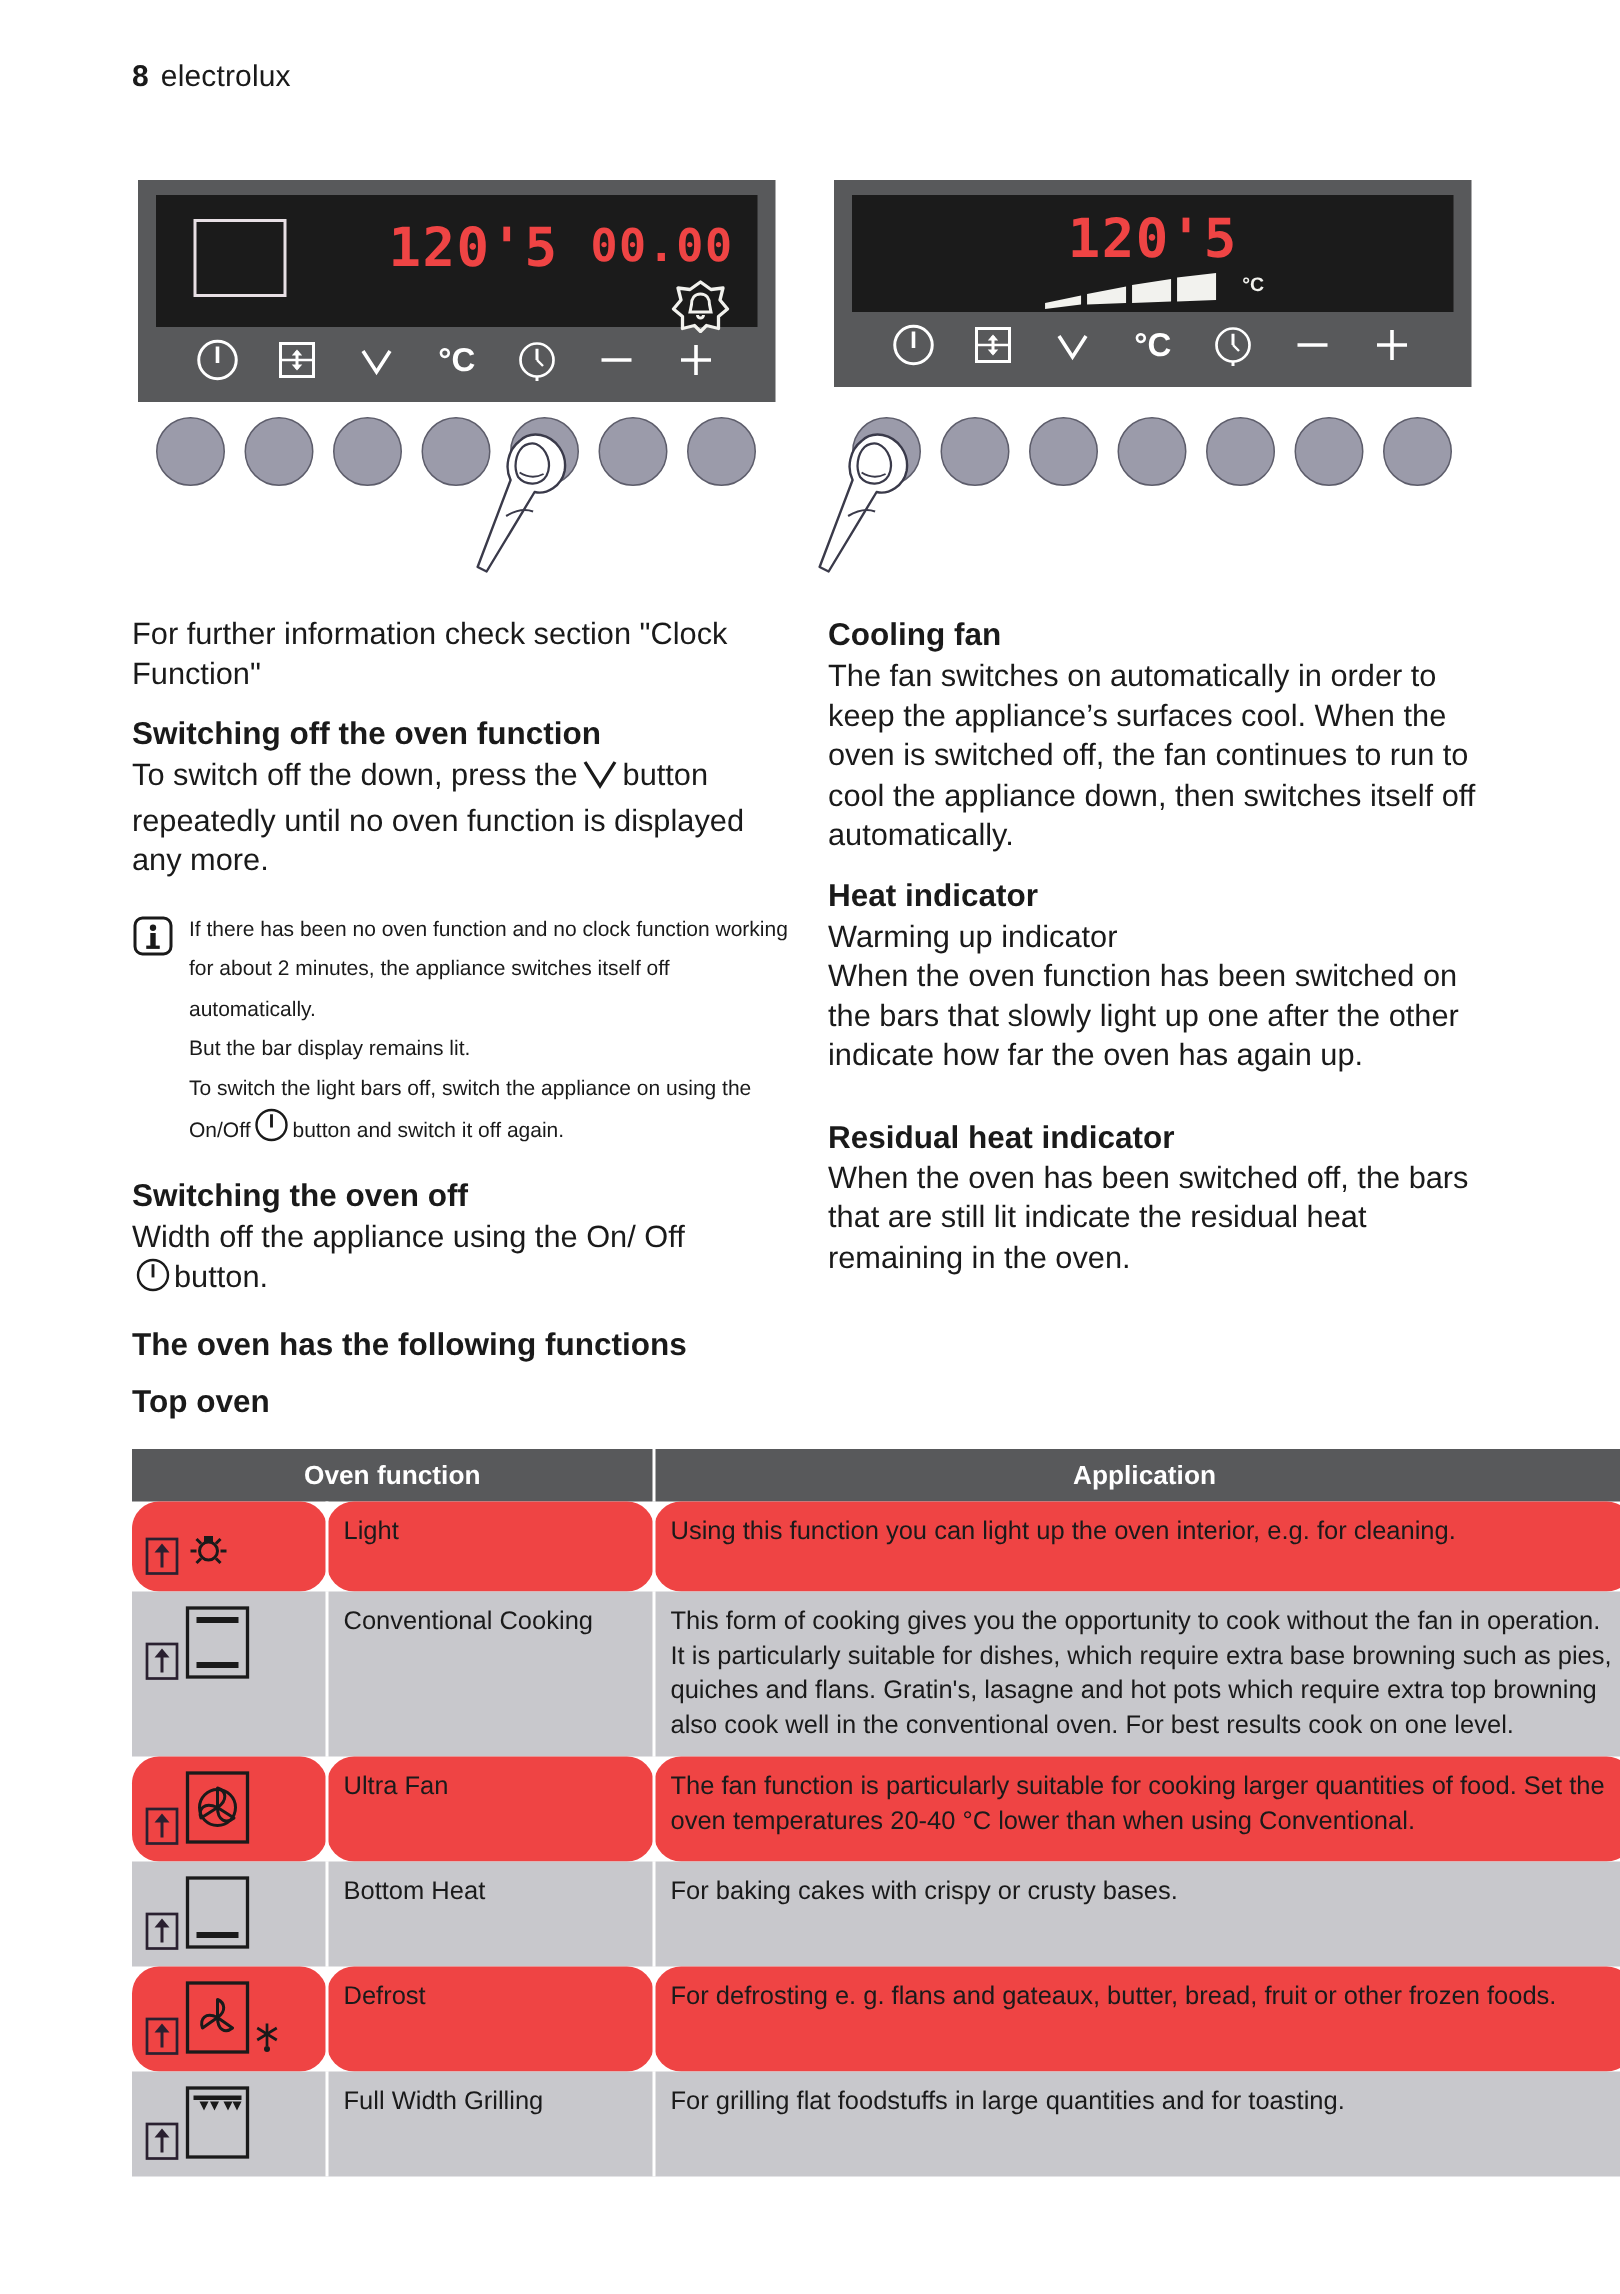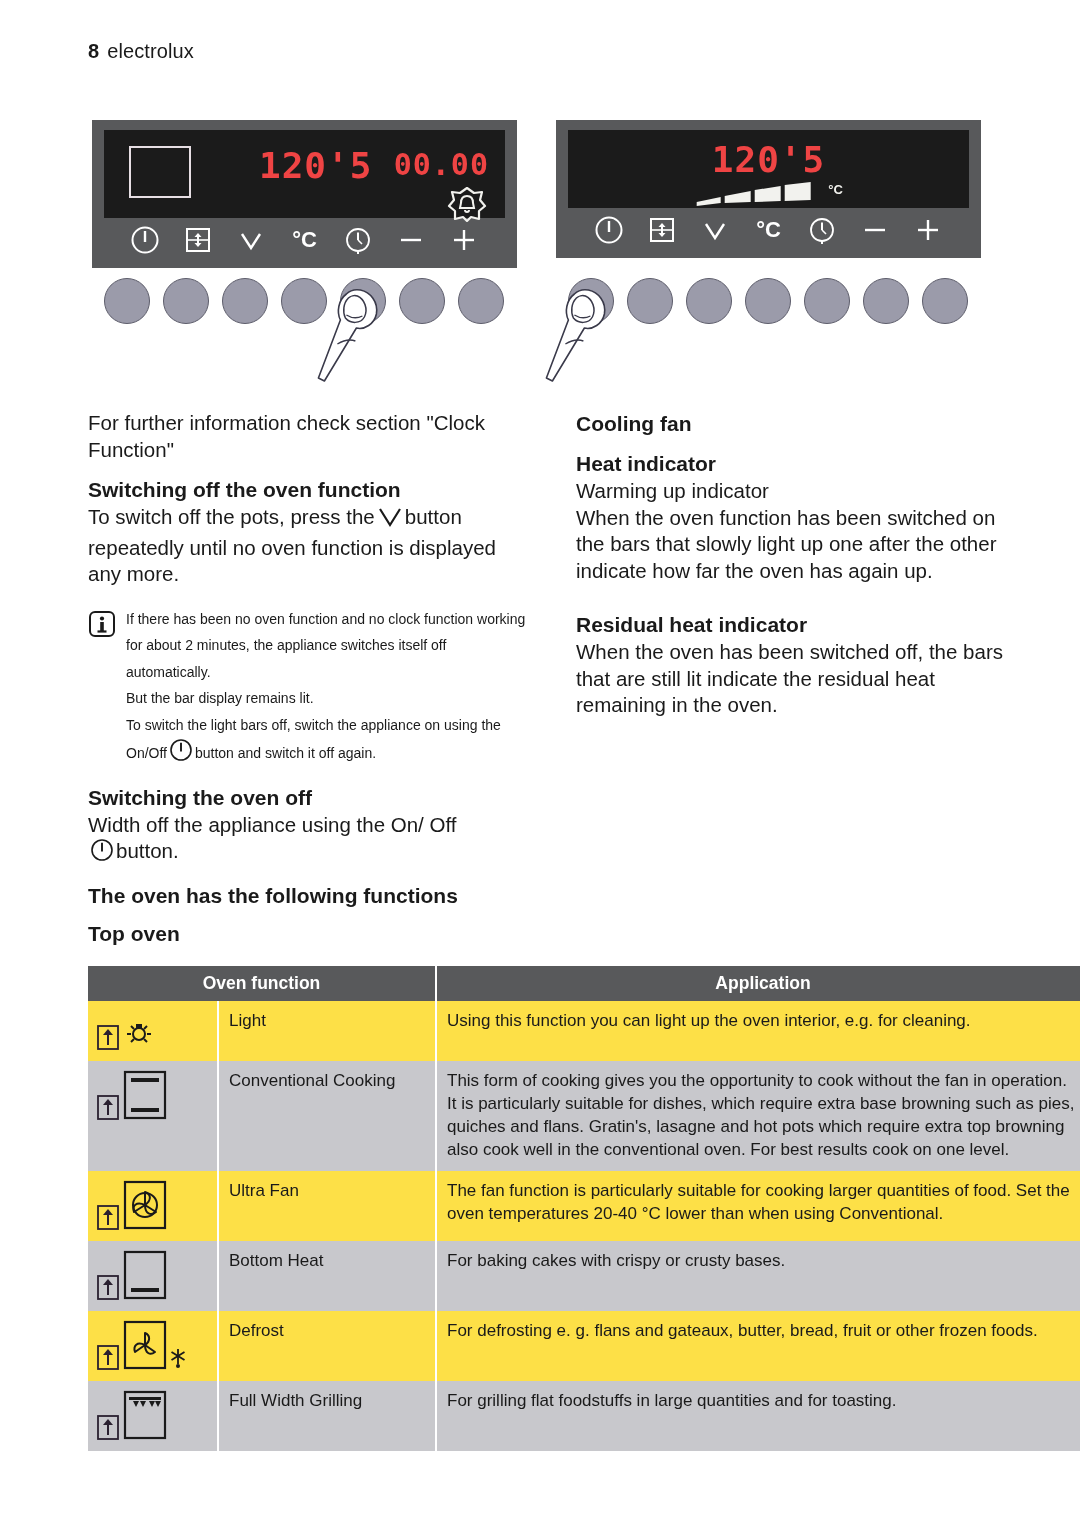--- a/index.html
+++ b/index.html
@@ -87,21 +87,21 @@
   .btn-slot{ flex:1; display:flex; justify-content:center; position:relative; }
   .round-btn{
     width:46px; height:46px; border-radius:50%;
     background:#9b9baa; border:1px solid #5d5d6b;
   }
   .finger{ position:absolute; left:50%; top:4px; transform:translateX(-46%); pointer-events:none; }
 
   
   .col{ position:absolute; width:438px; }
   .col.left { left:88px;  top:410px; }
-  .col.right{ left:576px; top:410px; }
+  .col.right{ left:552px; top:410px; }
 
   .col p{ margin:0; font-size:20.5px; line-height:26.5px; }
   .col h3{
     margin:13px 0 1px 0; font-size:21px; font-weight:bold;
     line-height:27px;
   }
   .col h3.tight{ margin-top:11px; }
   .inline-icon{ display:inline-block; vertical-align:-4px; margin:0 2px; }
 
   
@@ -123,21 +123,21 @@
     border-right:2px solid #ffffff;
   }
   .fn-table th:last-child{ border-right:none; }
   .fn-table td{
     vertical-align:top;
     padding:8px 10px 10px 10px;
     border-right:2px solid #ffffff;
     line-height:23px;
   }
   .fn-table td:last-child{ border-right:none; }
-  .fn-table tr.light td{ background:#fde047; }
+  .fn-table tr.light td{ background:#ef4444;border-radius:18px; }
   .fn-table tr.dark  td{ background:#c8c8cc; }
   .col-icon{ width:130px; padding-left:8px !important; padding-right:4px !important; }
   .col-name{ width:218px; }
   .cell-icon-wrap{ display:flex; align-items:flex-end; gap:2px; min-height:42px; }
 </style>
 </head>
 <body>
 
 <div class="page-header">
   <span class="pnum">8</span><span class="brand">electrolux</span>
@@ -320,21 +320,21 @@
   <div class="btn-slot">
       <div class="round-btn"></div>
     </div>
 </div>
 
 <div class="col left">
   <p>For further information check section "Clock Function"</p>
 
   <h3>Switching off the oven function</h3>
 
-  <p><span>To switch off the pots, press the</span><span class="inline-icon"><svg width="26" height="22" viewBox="0 0 26 22">
+  <p><span>To switch off the down, press the</span><span class="inline-icon"><svg width="26" height="22" viewBox="0 0 26 22">
           <polyline points="3,3 13,19 23,3" fill="none" stroke="#1a1a1a" stroke-width="2.2"></polyline>
         </svg></span><span>button repeatedly until no oven function is displayed any more.</span></p>
 
   <div class="note">
     <div class="note-ico">
       <svg width="28" height="28" viewBox="0 0 28 28">
         <rect x="2" y="2" width="24" height="24" rx="5" ry="5" fill="none" stroke="#1a1a1a" stroke-width="2"></rect>
         <circle cx="14" cy="8.5" r="2.1" fill="#1a1a1a"></circle>
         <rect x="12.2" y="12" width="3.6" height="9" fill="#1a1a1a"></rect>
         <rect x="9.5" y="20.4" width="9" height="2.2" fill="#1a1a1a"></rect>
@@ -355,20 +355,21 @@
           <circle cx="15" cy="15" r="12.5" fill="none" stroke="#1a1a1a" stroke-width="2"></circle>
           <line x1="15" y1="6" x2="15" y2="17" stroke="#1a1a1a" stroke-width="2.4"></line>
         </svg></span><span>button.</span></p>
 
   <h3>The oven has the following functions</h3>
   <h3 class="tight">Top oven</h3>
 </div>
 
 <div class="col right">
   <h3 style="margin-top:0">Cooling fan</h3>
+  <p>The fan switches on automatically in order to keep the appliance’s surfaces cool. When the oven is switched off, the fan continues to run to cool the appliance down, then switches itself off automatically.</p>
 
   <h3>Heat indicator</h3>
   <p>Warming up indicator</p>
   <p>When the oven function has been switched on the bars that slowly light up one after the other indicate how far the oven has again up.</p>
 
   <h3 style="margin-top:27px">Residual heat indicator</h3>
   <p>When the oven has been switched off, the bars that are still lit indicate the residual heat remaining in the oven.</p>
 </div>
 
 <table class="fn-table">

